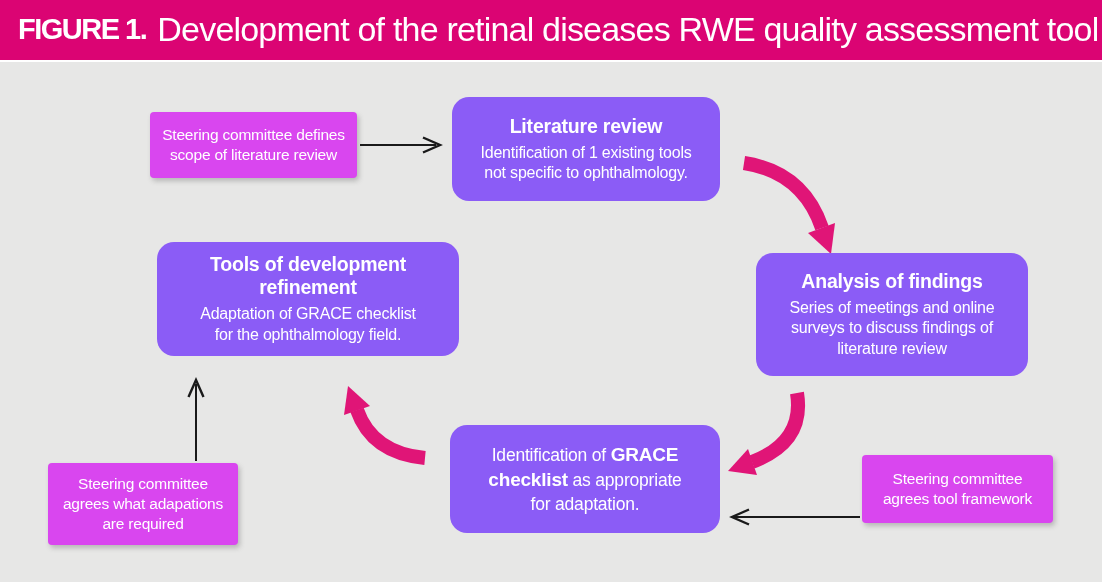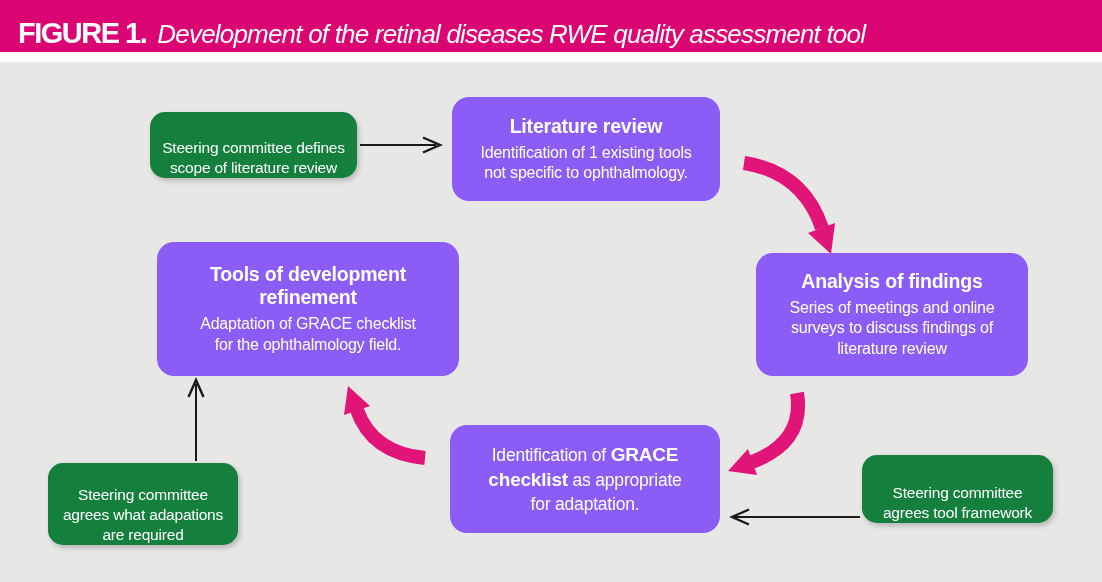--- a/index.html
+++ b/index.html
@@ -2,54 +2,54 @@
 <html><head>
 <meta charset="utf-8">
 <style>
   html,body{margin:0;padding:0;}
   body{
     width:1102px;height:582px;position:relative;overflow:hidden;
     background:#ffffff;font-family:"Liberation Sans", sans-serif;
   }
   
   .fig-header{
-    position:absolute;top:0;left:0;width:1102px;height:52px;
-    background:#DB0473;color:#fff;display:flex;align-items:flex-end;
+    position:absolute;top:0;left:0;width:1102px;height:60px;
+    background:#DB0473;color:#fff;display:flex;align-items:center;
     box-sizing:border-box;padding:0 0 2px 18px;
   }
   .fig-header .fig-label{
     font-size:29px;font-weight:800;letter-spacing:-1.5px;margin-right:11px;
   }
   .fig-header .fig-title{
-    font-size:26px;font-weight:400;letter-spacing:-0.8px;font-style:italic;
+    font-size:34px;font-weight:400;letter-spacing:-0.8px;
   }
   
   .canvas{
     position:absolute;top:62px;left:0;width:1102px;height:520px;
     background:#E7E7E6;
   }
   .arrow-layer{position:absolute;top:0;left:0;width:1102px;height:520px;}
   
   .box{
     position:absolute;box-sizing:border-box;color:#fff;text-align:center;
     display:flex;flex-direction:column;justify-content:center;align-items:center;
     white-space:pre;letter-spacing:-0.2px;
   }
   .box.light{background:#8b5cf6;border-radius:17px;}
-  .box.dark{background:#15803d;border-radius:15px;box-shadow:2px 3px 5px rgba(60,60,60,0.28);justify-content:flex-end;}
+  .box.dark{background:#d946ef;border-radius:4px;box-shadow:2px 3px 5px rgba(60,60,60,0.28);}
   .box .title{font-weight:700;font-size:19.5px;line-height:1.18;margin-bottom:5px;}
   .box .body{font-size:16px;line-height:1.26;}
   .box.dark .text{font-size:15.5px;line-height:1.3;}
   .mixed{font-size:17.5px;line-height:1.32;}
   .mixed b{font-size:19px;}
 
   #box-steering-scope      {left:150px;top:50px; width:207px;height:66px;}
   #box-literature-review   {left:452px;top:35px; width:268px;height:104px;padding:6px;}
   #box-analysis-findings   {left:728px;top:191px;width:272px;height:123px;padding:6px;margin-left:28px;}
-  #box-tools-refinement    {left:157px;top:180px;width:302px;height:134px;padding:6px;}
+  #box-tools-refinement    {left:157px;top:180px;width:302px;height:114px;padding:6px;}
   #box-grace-identification{left:450px;top:363px;width:270px;height:108px;padding:4px;justify-content:center;}
   #box-steering-framework  {left:862px;top:393px;width:191px;height:68px;}
   #box-steering-adaptations{left:48px; top:401px;width:190px;height:82px;}
 </style>
 </head>
 <body>
 
 <div class="fig-header">
   <span class="fig-label">FIGURE 1.</span>
   <span class="fig-title">Development of the retinal diseases RWE quality assessment tool</span>

